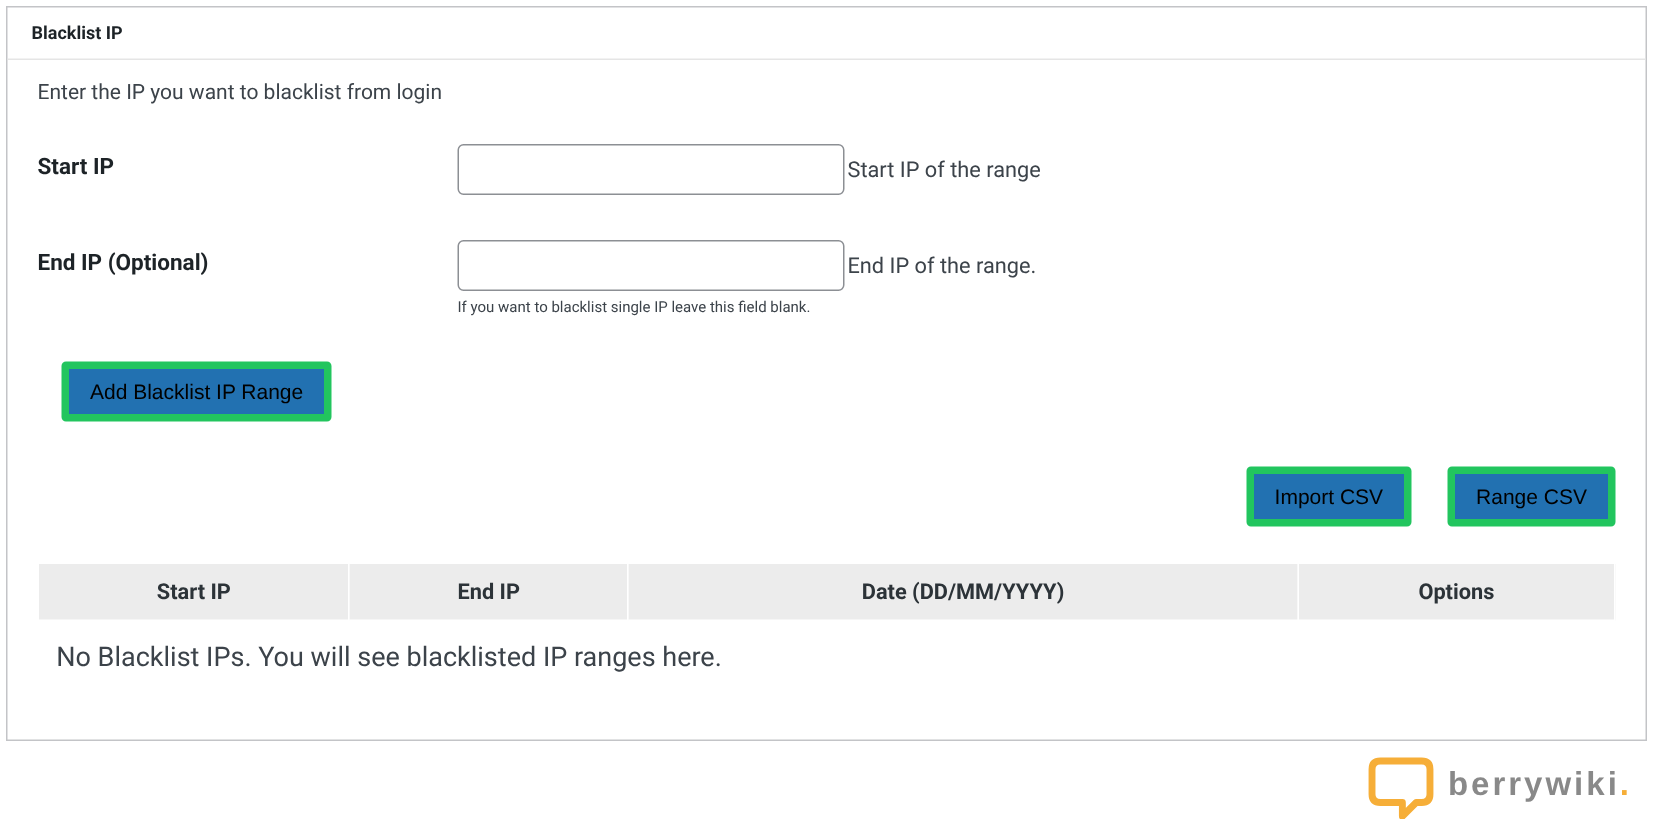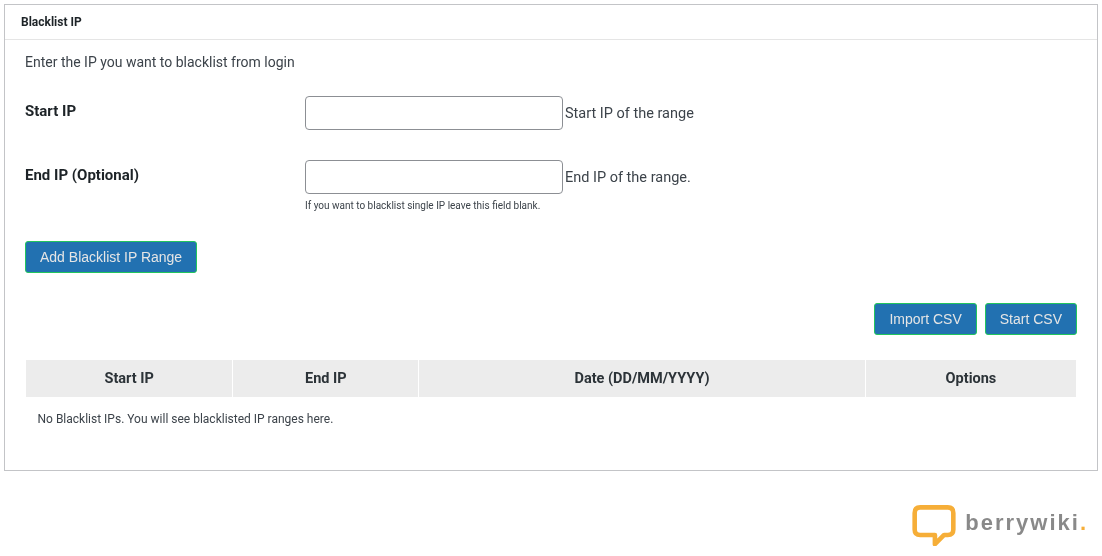--- a/index.html
+++ b/index.html
@@ -71,26 +71,27 @@
     }
     .button-row {
       display: flex;
       justify-content: space-between;
       align-items: center;
       margin-top: 24px;
       margin-bottom: 30px;
     }
     .btn-primary {
       background: #2271b1;
-      border: 1px solid #22c55e;
-      color: #e5e5e5;
+      border: 5px solid #22c55e;
+      color: #000000;
       padding: 7px 14px;
       font-size: 14px;
       border-radius: 3px;
       cursor: pointer;
+      margin-left: 16px;
     }
     .btn-secondary {
       background: #f6f7f7;
       border: 1px solid #2271b1;
       color: #2271b1;
       padding: 7px 14px;
       font-size: 14px;
       border-radius: 3px;
       cursor: pointer;
     }
@@ -109,21 +110,21 @@
       text-align: center;
       padding: 10px 12px;
       font-weight: 700;
       font-size: 14.5px;
       color: #2c3338;
       background: #ececec;
       border: 1px solid #fff;
     }
     td {
       padding: 14px 12px;
-      font-size: 12px;
+      font-size: 18px;
       color: #3c434a;
     }
     .watermark {
       position: fixed;
       right: 14px;
       bottom: 10px;
       display: flex;
       align-items: center;
       gap: 8px;
       opacity: 0.9;
@@ -183,21 +184,21 @@
         <div class="sub-hint">If you want to blacklist single IP leave this field blank.</div>
       </div>
     </div>
 
     <div class="button-row">
       <button class="btn-primary">Add Blacklist IP Range</button>
     </div>
 
     <div class="csv-row">
       <button class="btn-primary">Import CSV</button>
-      <button class="btn-primary">Start CSV</button>
+      <button class="btn-primary">Range CSV</button>
     </div>
 
     <table>
       <thead>
         <tr>
           <th>Start IP</th>
           <th>End IP</th>
           <th>Date (DD/MM/YYYY)</th>
           <th>Options</th>
         </tr>

